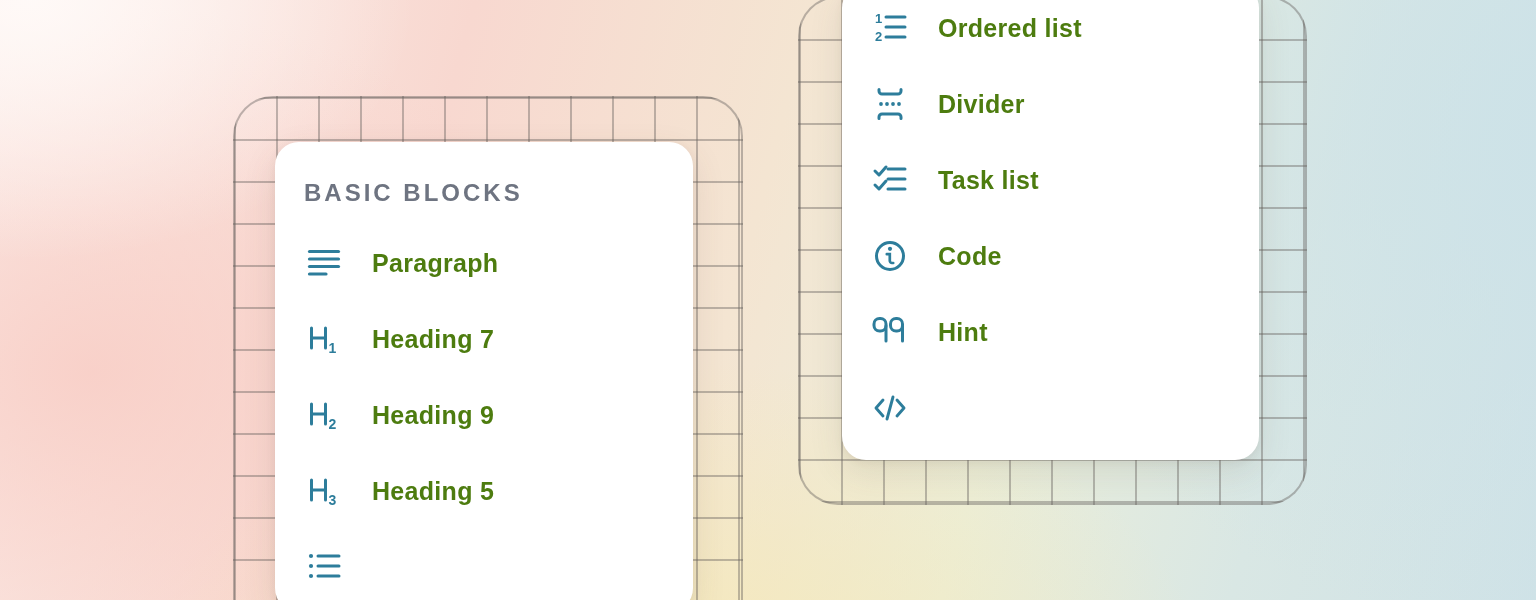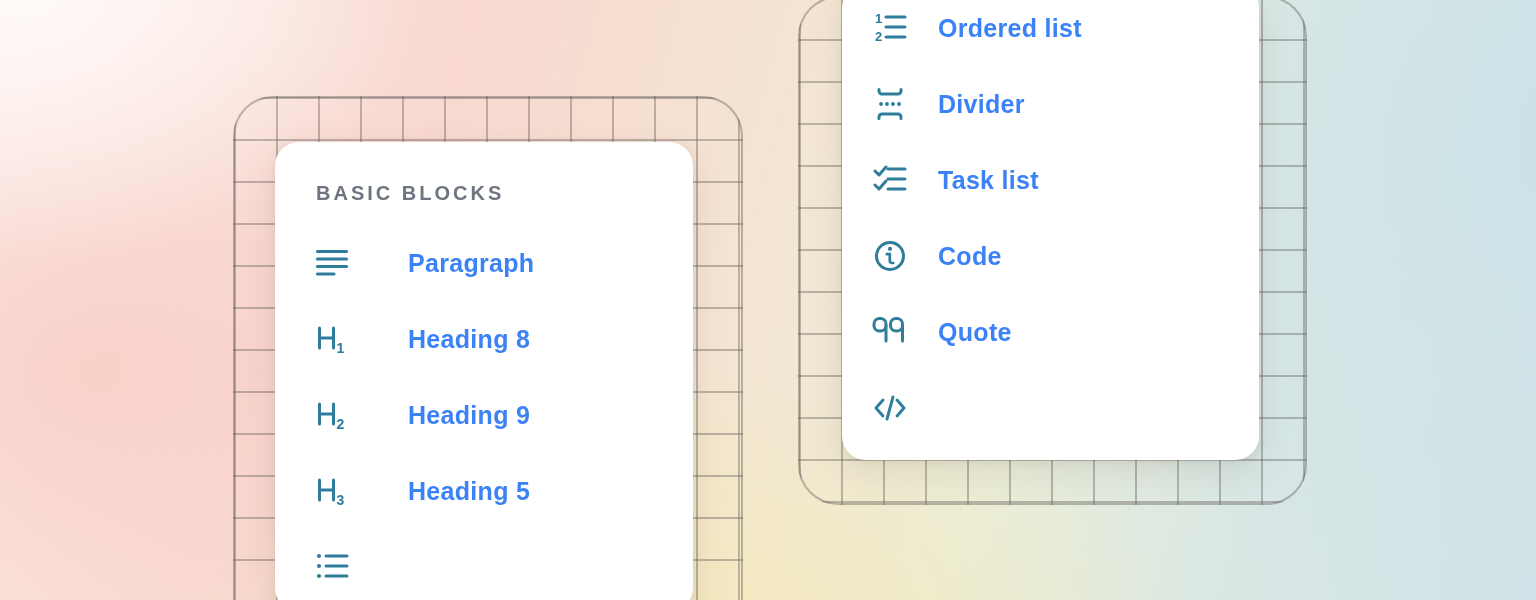--- a/index.html
+++ b/index.html
@@ -25,30 +25,30 @@
   }
   .grid-left{left:233px;top:96px;width:506px;height:560px;}
   .grid-right{left:798px;top:-4px;width:505px;height:505px;}
   .menu-card{
     position:absolute;background:#ffffff;border-radius:24px;z-index:2;
     box-shadow:0 12px 34px rgba(90,70,60,0.12), 0 2px 8px rgba(90,70,60,0.07);
   }
   .card-left{left:275px;top:142px;width:418px;height:470px;}
   .card-right{left:842px;top:-16px;width:417px;height:476px;padding-top:6px;box-sizing:border-box;}
   .section-label{
-    margin:36px 0 0 41px;height:30px;line-height:30px;
-    font-size:20px;font-weight:700;letter-spacing:3px;color:#6e7481;
+    margin:36px 0 0 29px;height:30px;line-height:30px;
+    font-size:24px;font-weight:700;letter-spacing:3px;color:#6e7481;
   }
   .card-left .rows{margin-top:17px;}
   .row{display:flex;align-items:center;height:76px;padding-left:30px;}
-  .card-left .row{padding-left:39px;gap:28px;}
+  .card-left .row{padding-left:31px;}
   .row .icon{width:36px;height:36px;flex:0 0 36px;color:var(--teal,#2d7d9b);}
   .row .icon svg{display:block;width:36px;height:36px;}
   .row .label{
-    margin-left:30px;font-size:25px;font-weight:600;letter-spacing:0.3px;color:#3b82f6;
+    margin-left:30px;font-size:25px;font-weight:600;letter-spacing:0.3px;color:#4d7c0f;
   }
   .svg-num{font-family:"Liberation Sans",sans-serif;font-weight:700;}
 </style>
 </head>
 <body>
 
 <div class="stage">
 
   <div class="grid-card grid-left"></div>
   <div class="grid-card grid-right"></div>
@@ -73,21 +73,21 @@
         <span class="icon">
           <svg viewBox="0 0 36 36">
             <g fill="none" stroke="currentColor" stroke-width="3" stroke-linecap="round">
               <path d="M5.5 7 V27"></path>
                 <path d="M19.5 7 V27"></path>
                 <path d="M5.5 17 H19.5"></path>
             </g>
             <text class="svg-num" x="22.5" y="31.5" font-size="14" fill="currentColor">1</text>
           </svg>
         </span>
-        <span class="label">Heading 8</span>
+        <span class="label">Heading 7</span>
       </div>
 
       <div class="row">
         <span class="icon">
           <svg viewBox="0 0 36 36">
             <g fill="none" stroke="currentColor" stroke-width="3" stroke-linecap="round">
               <path d="M5.5 7 V27"></path>
                 <path d="M19.5 7 V27"></path>
                 <path d="M5.5 17 H19.5"></path>
             </g>
@@ -192,21 +192,21 @@
 
     <div class="row">
       <span class="icon">
         <svg viewBox="0 0 36 36" fill="none" stroke="currentColor" stroke-width="3" stroke-linecap="round">
           <rect x="2" y="4.5" width="12" height="12.5" rx="5.5"></rect>
           <path d="M14 12 V27"></path>
           <rect x="18.5" y="4.5" width="12" height="12.5" rx="5.5"></rect>
           <path d="M30.5 12 V27"></path>
         </svg>
       </span>
-      <span class="label">Quote</span>
+      <span class="label">Hint</span>
     </div>
 
     <div class="row">
       <span class="icon">
         <svg viewBox="0 0 36 36" fill="none" stroke="currentColor" stroke-width="2.9" stroke-linecap="round" stroke-linejoin="round">
           <path d="M11 10 L4 18 L11 26"></path>
           <path d="M25 10 L32 18 L25 26"></path>
           <path d="M21 7 L15 29"></path>
         </svg>
       </span>

